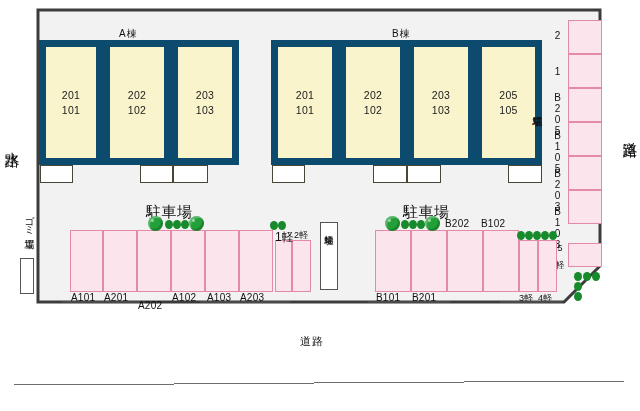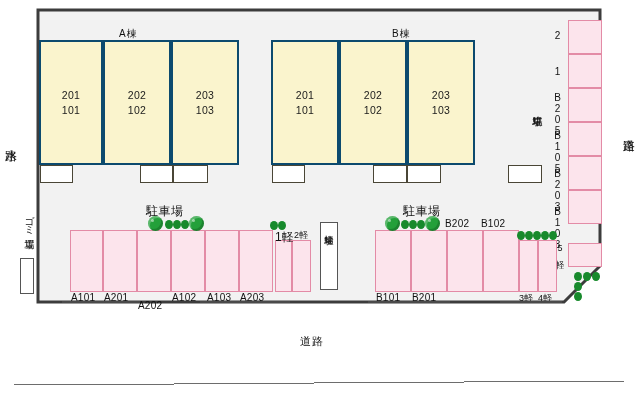--- a/index.html
+++ b/index.html
@@ -27,21 +27,21 @@
     height: 296px;
   }
   .site-outline svg { display: block; }
 
   
   .abs { position: absolute; box-sizing: border-box; }
 
   
   .bldg-unit {
     background: #faf4cd;
-    border: 2px solid #0c4a6e;
+    border: 7px solid #0c4a6e;
     box-sizing: border-box;
     display: flex;
     flex-direction: column;
     align-items: center;
     justify-content: center;
     font-size: 10.5px;
     line-height: 1.35;
     color: #1a1a1a;
     letter-spacing: 0.3px;
   }
@@ -81,21 +81,21 @@
     text-orientation: upright;
     font-size: 10px;
     color: #111;
     white-space: nowrap;
     letter-spacing: 0px;
   }
 
   
   .plain-label {
     position: absolute;
-    font-size: 12px;
+    font-size: 15px;
     color: #111;
     white-space: nowrap;
     letter-spacing: 0.5px;
   }
 
   
   .util-box {
     position: absolute;
     background: #ffffff;
     border: 1px solid #555;
@@ -179,20 +179,24 @@
     <span>201</span>
     <span>101</span>
   </div>
   <div class="bldg-unit abs" style="left:339px; top:40px; width:68px; height:125px;">
     <span>202</span>
     <span>102</span>
   </div>
   <div class="bldg-unit abs" style="left:407px; top:40px; width:68px; height:125px;">
     <span>203</span>
     <span>103</span>
+  </div>
+  <div class="bldg-unit abs" style="left:475px; top:40px; width:67px; height:125px;">
+    <span>205</span>
+    <span>105</span>
   </div>
 
   <div class="entry-box" style="left:272px; top:165px; width:33px; height:18px;"></div>
   <div class="entry-box" style="left:373px; top:165px; width:34px; height:18px;"></div>
   <div class="entry-box" style="left:407px; top:165px; width:34px; height:18px;"></div>
   <div class="entry-box" style="left:508px; top:165px; width:34px; height:18px;"></div>
 
   <div class="vtext" style="left:530px; top:108px;">駐車場</div>
 
   <div class="stall" style="left:568px; top:20px; width:34px; height:34px;"></div>

